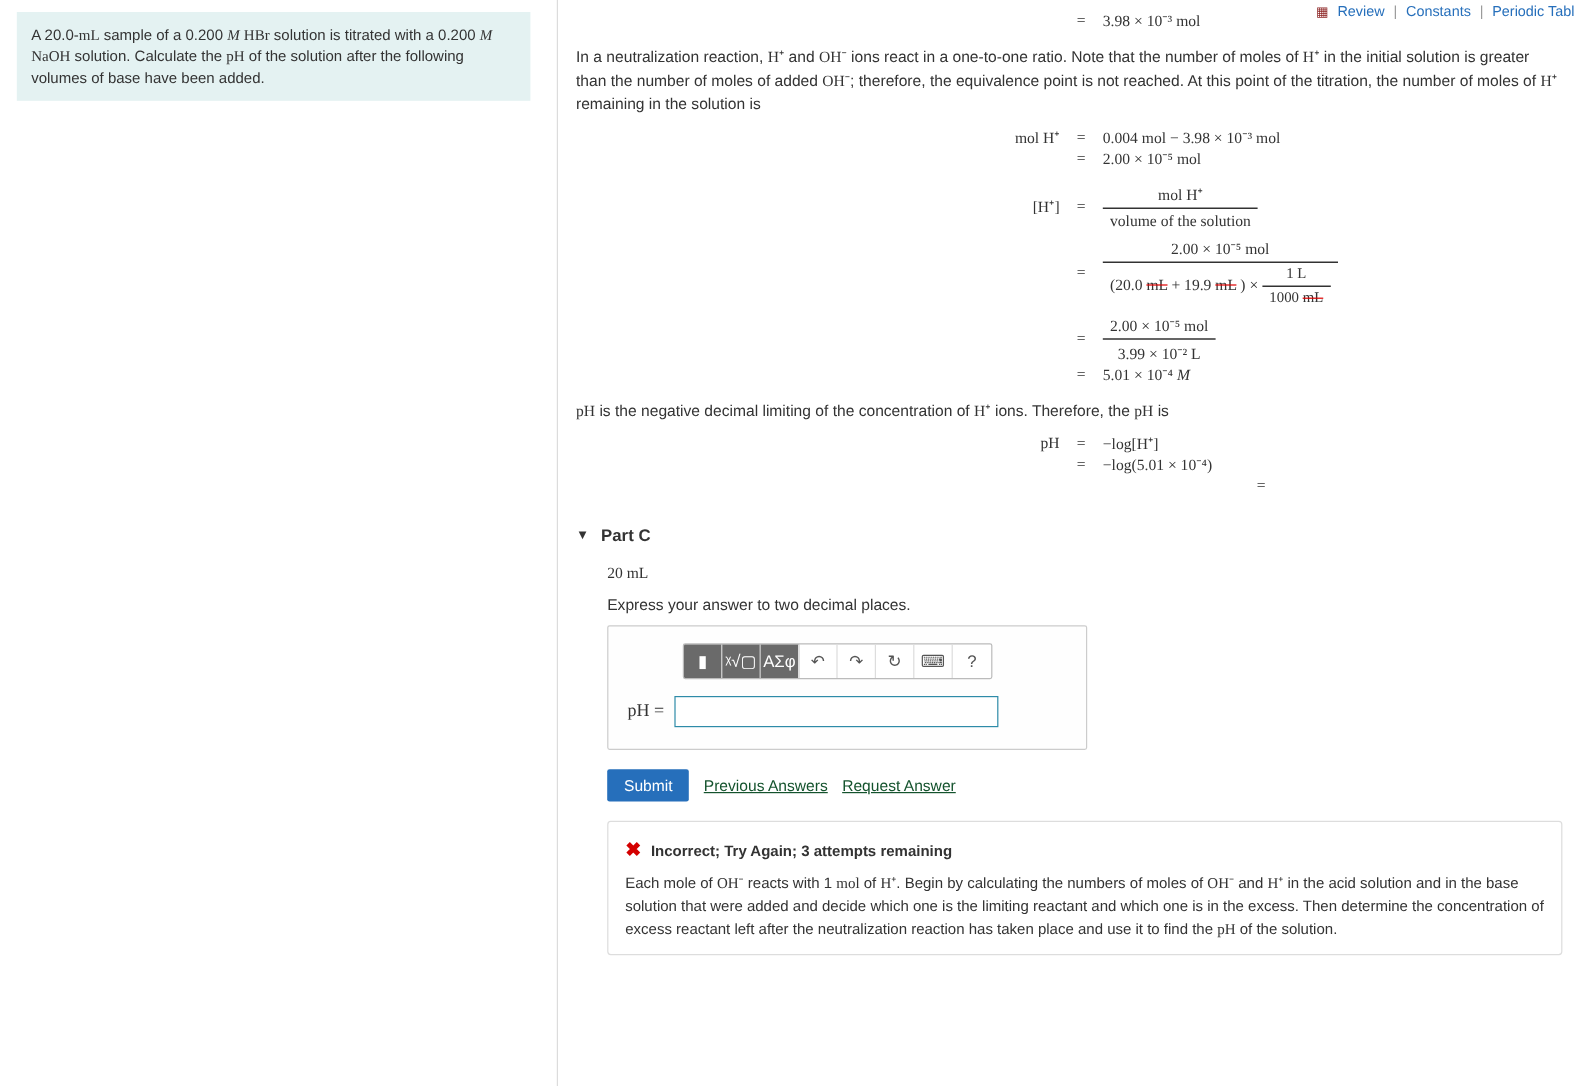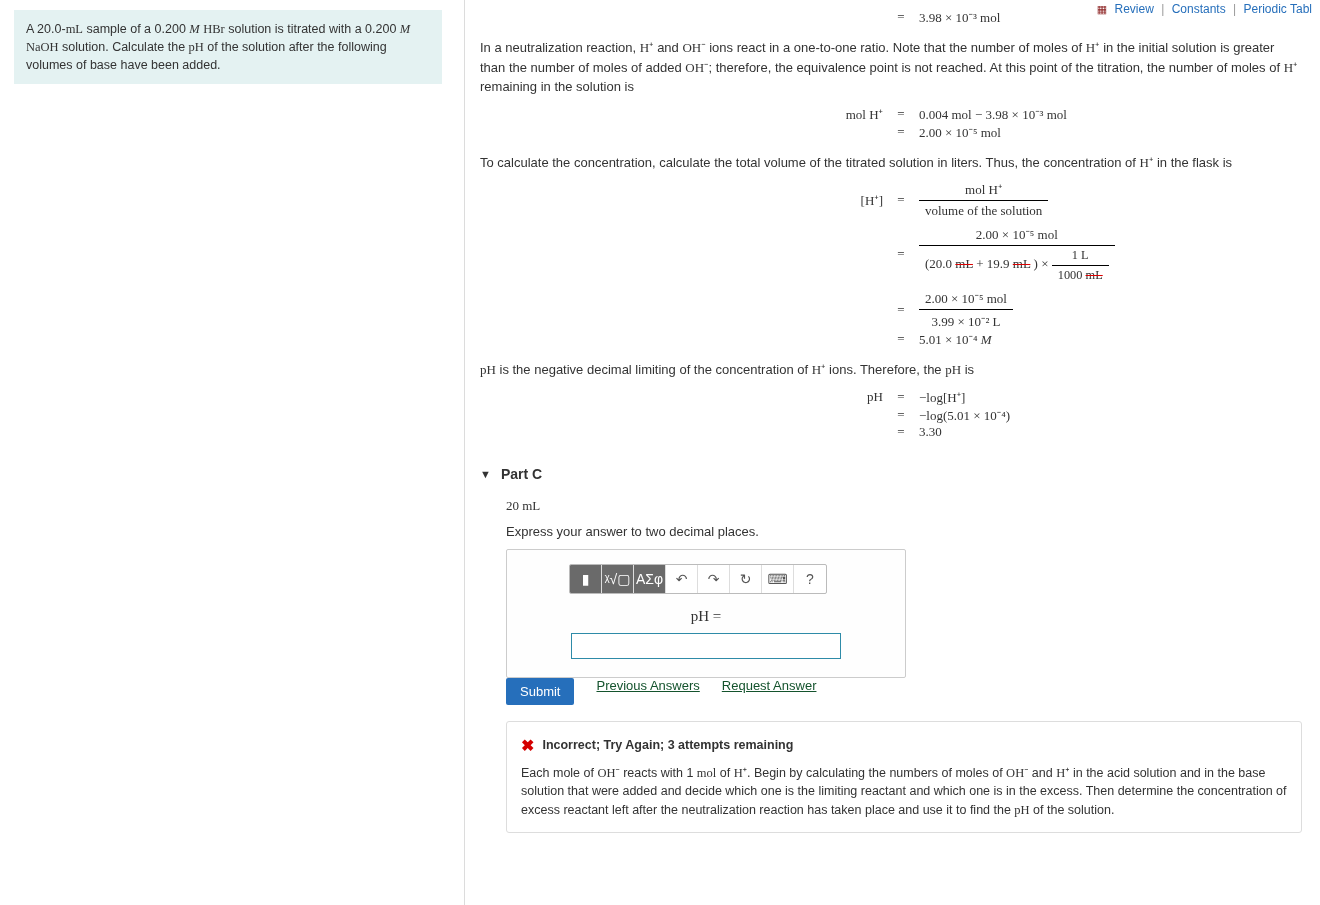--- a/index.html
+++ b/index.html
@@ -92,32 +92,32 @@
     width:32px; height:30px;
     display:flex; align-items:center; justify-content:center;
     cursor:pointer;
     border-right:1px solid #ddd;
     color:#555;
     font-size:14px;
   }
   .tbtn:last-child{border-right:none;}
   .tbtn.dark { background:#6a6a6a; color:#fff; }
   .input-row {
-    display:flex; align-items:center; margin-top:14px; gap:8px;flex-direction:column;
+    display:flex; align-items:center; margin-top:14px; gap:8px;
   }
   .input-row .label { font-family:'Times New Roman', serif; font-size:15px;}
   .input-row input {
     border:1px solid #2e8ba8;
     height:26px;
     width:270px;
     padding:0 6px;
     font-size:14px;
     outline:none;
   }
-  .submit-row { display:flex; gap:22px;}
+  .submit-row { margin-top:16px; display:flex; align-items:center; gap:12px;}
   .submit-btn {
     background:#266fbb;
     color:#fff;
     border:none;
     padding:6px 14px;
     font-size:13px;
     cursor:pointer;
     border-radius:2px;
   }
   .linklike { color:#14532d; text-decoration:underline; cursor:pointer; font-size:13px;}
@@ -171,23 +171,20 @@
       <div class="eqeq">=</div>
       <div class="eqright serif">0.004 mol − 3.98 × 10⁻³ mol</div>
     </div>
     <div class="eqrow">
       <div class="eqleft"></div>
         <div class="eqeq">=</div>
       <div class="eqright serif">2.00 × 10⁻⁵ mol</div>
     </div>
   </div>
 
-  <p class="line">
-    <span>To calculate the concentration, calculate the total volume of the titrated solution in liters. Thus, the concentration of </span><span class="serif">H⁺</span><span> in the flask is</span>
-  </p>
 
   <div class="eqblock">
     <div class="eqrow">
       <div class="eqleft serif">[H⁺]</div>
       <div class="eqeq">=</div>
       <div class="eqright serif">
         <span class="frac"><span class="num">mol H⁺</span><span class="den">volume of the solution</span></span>
       </div>
     </div>
     <div class="eqrow" style="margin-top:6px;">
@@ -228,21 +225,20 @@
         <div class="eqright serif">−log[H⁺]</div>
       </div>
     <div class="eqrow">
         <div class="eqleft"></div>
         <div class="eqeq">=</div>
         <div class="eqright serif">−log(5.01 × 10⁻⁴)</div>
       </div>
     <div class="eqrow">
         <div class="eqleft"></div>
         <div class="eqeq">=</div>
-        <div class="eqright serif">3.30</div>
       </div>
   </div>
 
   <div class="part-header">
     <span class="arrow">▼</span>
     <span>Part C</span>
   </div>
 
   <div class="sub-q">
     <p class="serif" style="font-size:13px;font-family:Liberation Serif, serif;">20 mL</p>

